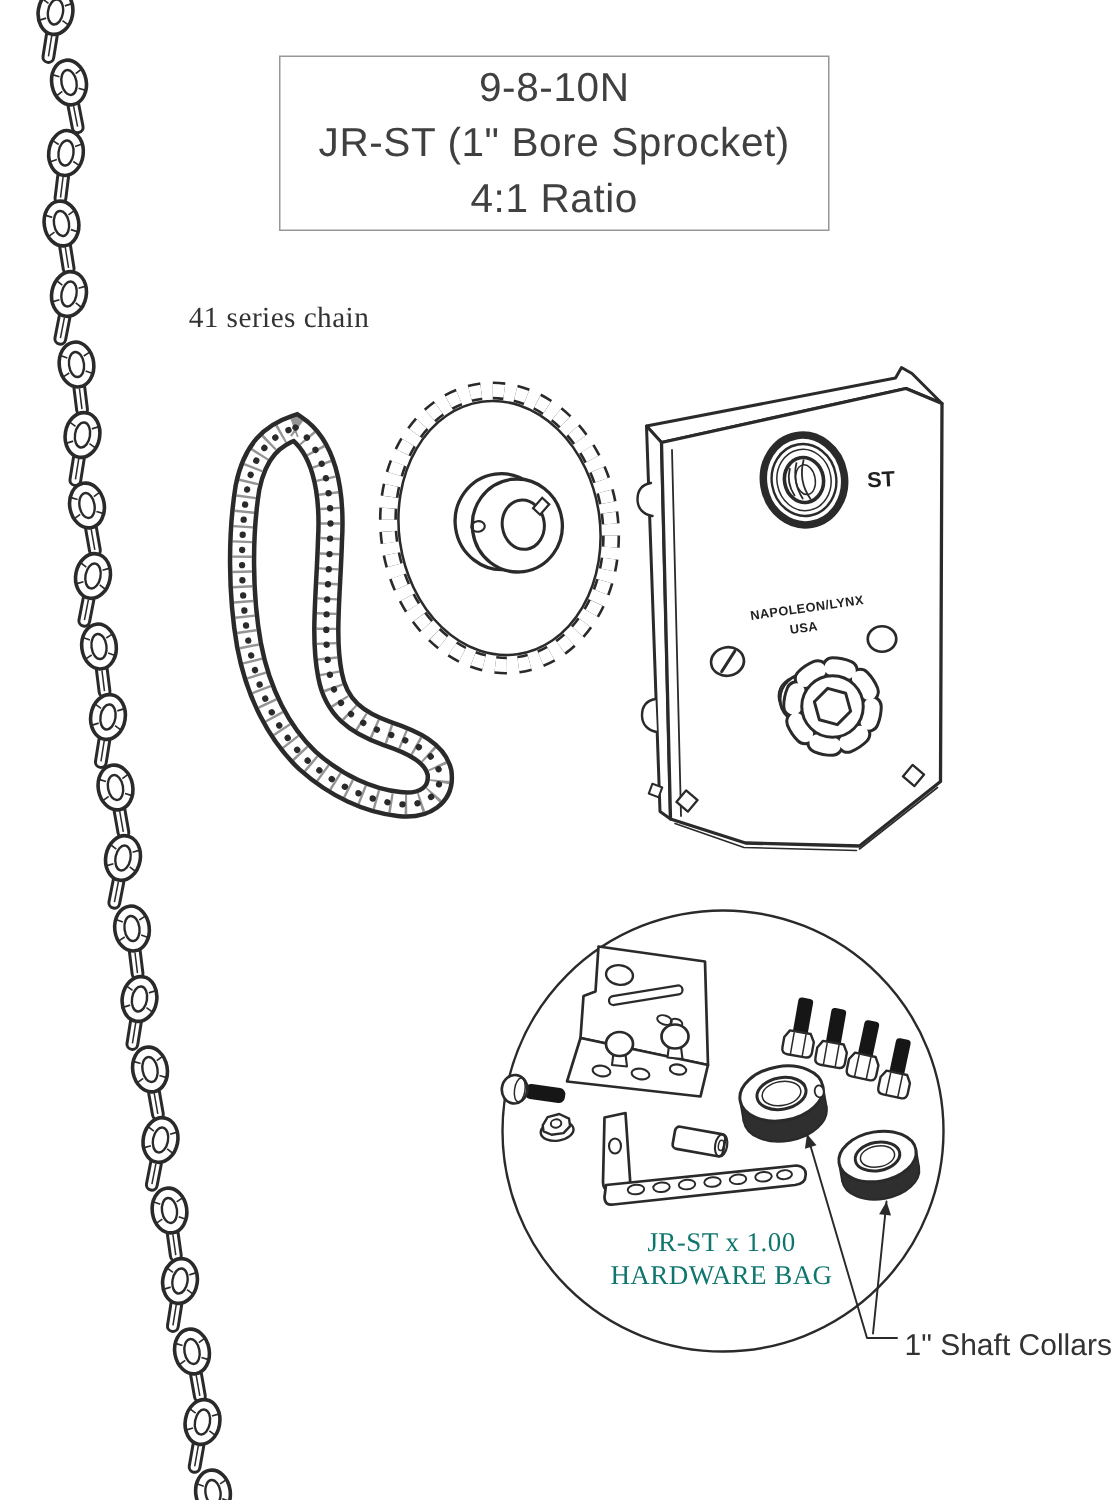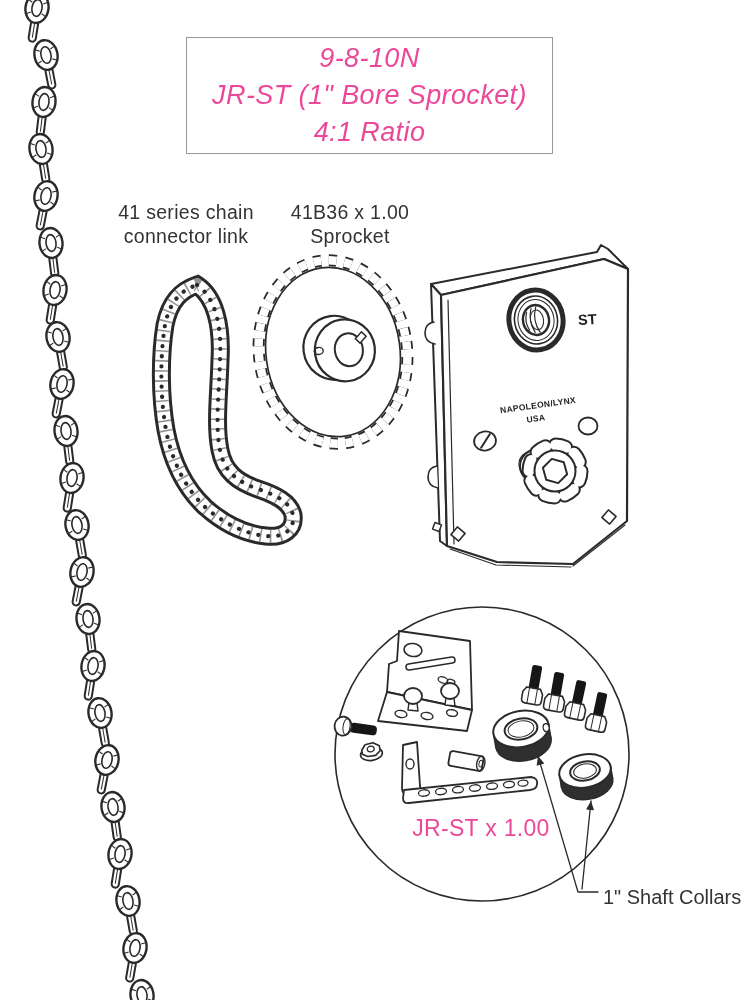--- a/index.html
+++ b/index.html
@@ -2,25 +2,25 @@
 <html><head>
 <meta charset="utf-8">
 <style>
   html,body{margin:0;padding:0;background:#fff;}
   .canvas{position:relative;width:741px;height:1000px;background:#fff;overflow:hidden;
           font-family:"Liberation Sans",sans-serif;color:#2b2b2b;}
   .artwork{position:absolute;left:0;top:0;}
   .title-box{position:absolute;left:186px;top:37px;width:367px;height:117px;
              border:1.5px solid #979797;box-sizing:border-box;
              display:flex;flex-direction:column;align-items:center;justify-content:center;
-             font-size:27px;line-height:37px;letter-spacing:.4px;color:#ec4899;text-align:center;font-style:italic;}
+             font-size:27px;line-height:37px;letter-spacing:.4px;color:#404040;text-align:center;}
   .lbl{position:absolute;transform:translateX(-50%);text-align:center;
-       font-size:19.5px;line-height:23.5px;letter-spacing:.3px;color:#333;white-space:nowrap;}
+       font-size:19.5px;line-height:23.5px;letter-spacing:.3px;color:#333;white-space:nowrap;font-family:Liberation Serif, serif;}
   .lbl div{white-space:nowrap;}
-  .hwlbl{font-size:23px;line-height:22px;color:#ec4899;}
+  .hwlbl{font-size:18px;line-height:22px;color:#0f766e;}
   .collars-lbl{position:absolute;left:603px;top:886px;font-size:20px;color:#333;white-space:nowrap;}
 </style>
 </head>
 <body>
 
 <div class="canvas">
 
 <svg class="artwork" width="741" height="1000" viewBox="0 0 741 1000" xmlns="http://www.w3.org/2000/svg">
   <defs>
     <g id="hc-unit">
@@ -236,29 +236,25 @@
 </svg>
 
 <div class="title-box">
   <div>9-8-10N</div>
   <div>JR-ST (1" Bore Sprocket)</div>
   <div>4:1 Ratio</div>
 </div>
 
 <div class="lbl" style="left:186px;top:201px">
   <div>41 series chain</div>
-  <div>connector link</div>
-</div>
-
-<div class="lbl" style="left:350px;top:201px">
-  <div>41B36 x 1.00</div>
-  <div>Sprocket</div>
-</div>
+</div>
+
 
 
 
 <div class="lbl hwlbl" style="left:481px;top:817px">
   <div>JR-ST x 1.00</div>
+  <div>HARDWARE BAG</div>
 </div>
 
 <div class="collars-lbl">1" Shaft Collars</div>
 
 </div>
 
 </body></html>

